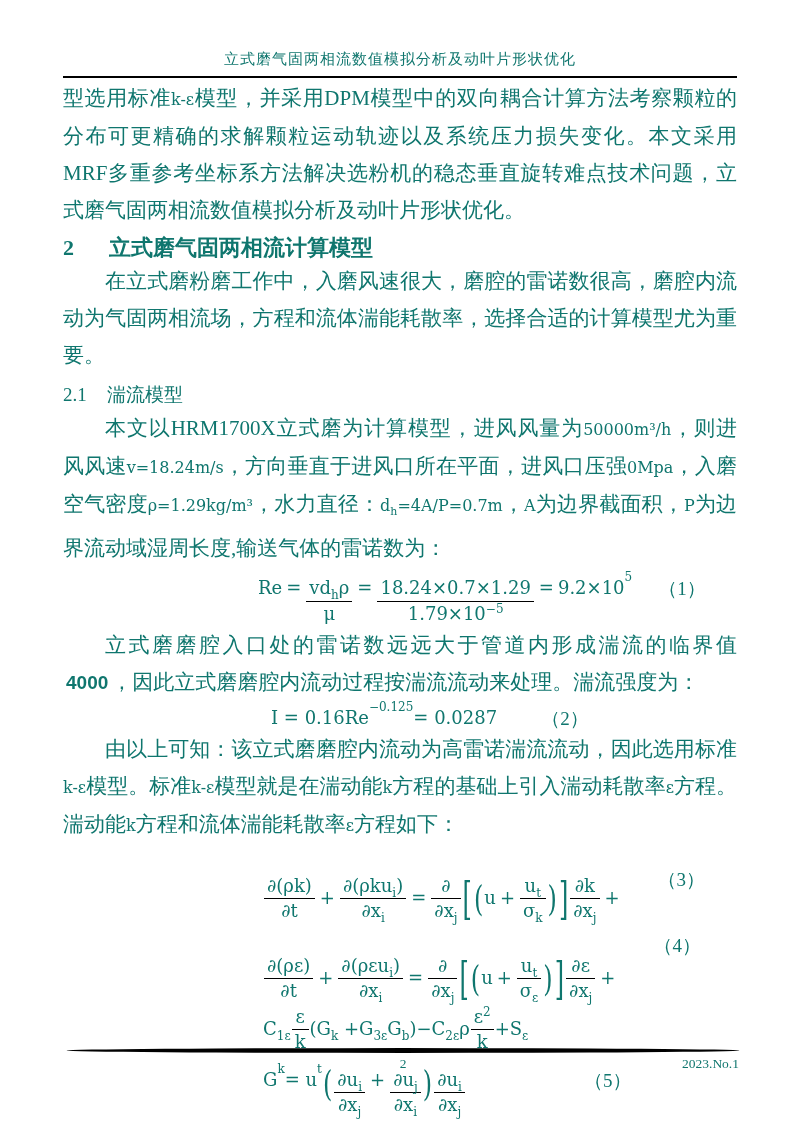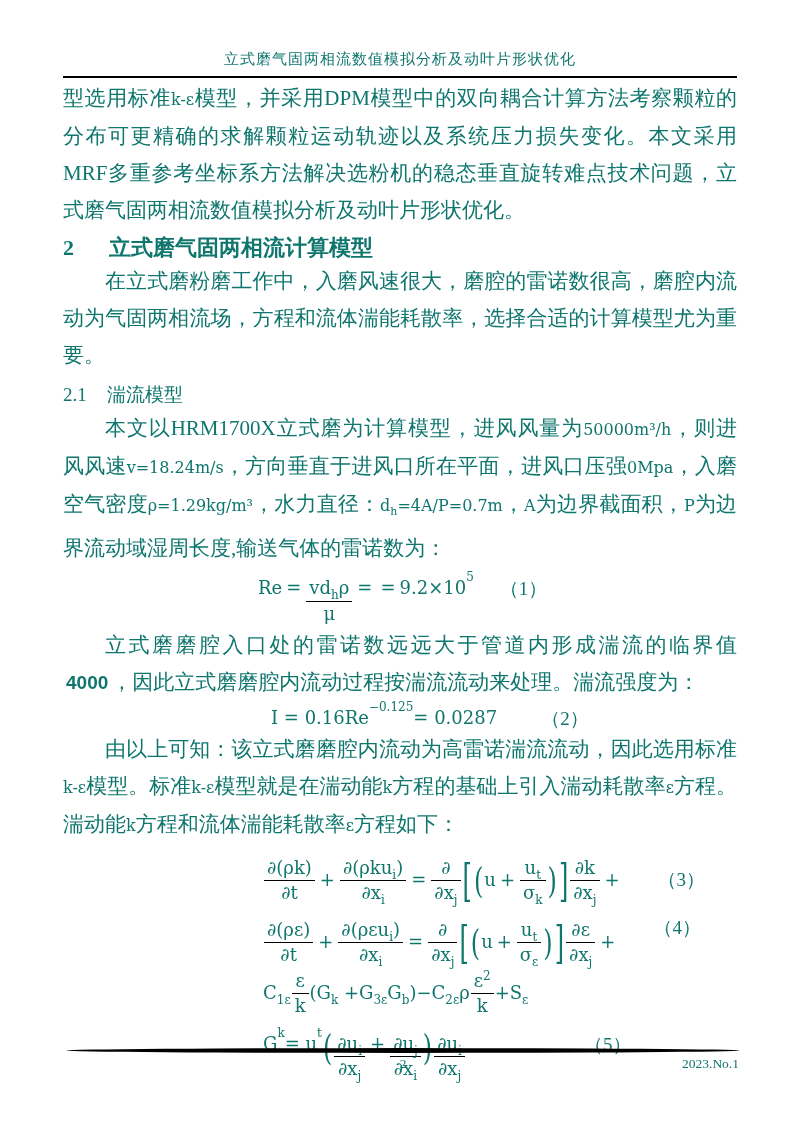--- a/index.html
+++ b/index.html
@@ -27,21 +27,21 @@
   .eq-row .frac{display:inline-block;vertical-align:middle;text-align:center;padding:0 1px;}
   .frac .num{display:block;padding:0 3px 1px;}
   .frac .den{display:block;border-top:1px solid #000;padding:1px 3px 0;}
   .eq-row sub{font-size:12px;line-height:0;}
   .eq-row sup{font-size:12px;line-height:0;}
   .op{padding:0 4px;}
   .br{display:inline-block;vertical-align:middle;padding:0 1px;font-weight:300;}
   .br1{font-size:24px;transform:scaleY(1.9);}
   .br2{font-size:24px;transform:scaleY(1.45);}
   .eq-num{font-size:19px;font-family:"Liberation Serif",serif;}
-  .eq-stack{display:inline-block;text-align:left;}
+  .eq-stack{display:inline-block;text-align:left;margin-top:18px;}
   .eq-line{display:block;margin:3px 0;}
   .eq1{margin-top:10px;padding-left:195px;} .eq1 .eq-num{margin-left:26px;}
   .eq2{margin-top:6px;padding-left:208px;} .eq2 .eq-num{margin-left:44px;}
   .eq3{margin-top:10px;padding-left:200px;} .eq3 .eq-num{align-self:flex-start;margin-top:14px;margin-left:34px;}
   .eq4{margin-top:8px;padding-left:200px;} .eq4 .eq-num{margin-left:34px;}
   .eq5{margin-top:12px;padding-left:200px;} .eq5 .eq-num{margin-left:118px;}
   
   .footer{position:absolute;left:63px;right:50px;top:1048px;}
   .footer-rule{height:5px;background:#000;clip-path:ellipse(49.5% 48% at 50% 50%);}
   .footer-meta{position:relative;margin-top:3px;height:20px;font-size:13.5px;}
@@ -75,20 +75,24 @@
     <p class="para indent mt4"><span>本文以HRM1700X立式磨为计算模型，进风风量为</span><span class="fm">50000m³/h</span><span>，则进风风速</span><span class="fm">v=18.24m/s</span><span>，方向垂直于进风口所在平面，进风口压强</span><span class="fm">0Mpa</span><span>，入磨空气密度</span><span class="fm">ρ=1.29kg/m³</span><span>，水力直径：</span><span class="fm"><span>d</span><sub>h</sub><span>=4A/P=0.7m</span></span><span>，</span><span class="fm">A</span><span>为边界截面积，</span><span class="fm">P</span><span>为边界流动域湿周长度,输送气体的雷诺数为：</span></p>
 
     <div class="eq-row eq1">
       <span>Re</span>
         <span class="op">=</span>
         <span class="frac">
           <span class="num"><span>vd</span><sub>h</sub><span>ρ</span></span>
           <span class="den">μ</span>
         </span>
         <span class="op">=</span>
+        <span class="frac">
+          <span class="num">18.24×0.7×1.29</span>
+          <span class="den"><span>1.79×10</span><sup>−5</sup></span>
+        </span>
         <span class="op">=</span>
         <span>9.2×10</span>
         <sup>5</sup>
       <span class="eq-num">（1）</span>
     </div>
 
     <p class="para indent mt2"><span>立式磨磨腔入口处的雷诺数远远大于管道内形成湍流的临界值</span><span class="num-b">4000</span><span>，因此立式磨磨腔内流动过程按湍流流动来处理。湍流强度为：</span></p>
 
     <div class="eq-row eq2">
       <span>I = 0.16Re</span>

